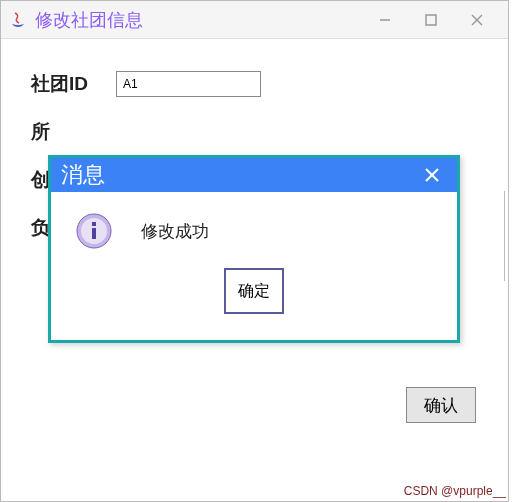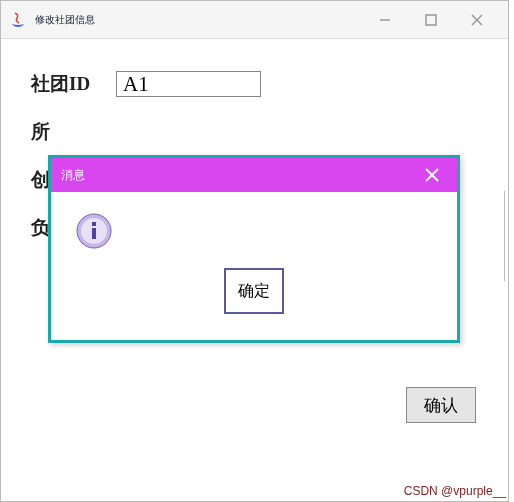--- a/index.html
+++ b/index.html
@@ -28,22 +28,22 @@
     }
     .app-icon {
       width: 18px;
       height: 18px;
       margin-right: 8px;
       display: flex;
       align-items: center;
       justify-content: center;
     }
     .title-text {
-      color: #0f172a;
-      font-size: 10px;
+      color: #8b5cf6;
+      font-size: 18px;
       flex: 1;
     }
     .win-controls {
       display: flex;
       gap: 0;
     }
     .win-btn {
       width: 46px;
       height: 32px;
       display: flex;
@@ -54,34 +54,33 @@
     }
     .content {
       padding: 30px 20px 20px 30px;
       position: relative;
     }
     .form-row {
       display: flex;
       align-items: center;
       margin-bottom: 18px;
       height: 30px;
-      font-family: Liberation Serif, serif;
     }
     .form-label {
       font-size: 19px;
       font-weight: bold;
       color: #222;
       width: 85px;
     }
     .form-input {
       width: 145px;
       height: 26px;
       border: 1px solid #888;
       padding: 2px 6px;
-      font-size: 21px;
+      font-size: 12px;
       font-family: inherit;
     }
     .confirm-btn {
       position: absolute;
       right: 32px;
       top: 348px;
       width: 70px;
       height: 36px;
       border: 1px solid #888;
       background: #e5e5e5;
@@ -94,26 +93,26 @@
       left: 47px;
       top: 154px;
       width: 412px;
       height: 188px;
       background: #fff;
       border: 3px solid #1ba8a8;
       box-shadow: 2px 2px 6px rgba(0,0,0,0.2);
     }
     .dialog-titlebar {
       height: 34px;
-      background: #d946ef;
+      background: #3b82f6;
       color: #fff;
       display: flex;
       align-items: center;
       padding: 0 10px;
-      font-size: 12px;
+      font-size: 22px;
     }
     .dialog-title-text { flex: 1; }
     .dialog-close {
       width: 30px;
       height: 30px;
       display: flex;
       align-items: center;
       justify-content: center;
       cursor: pointer;
       font-size: 20px;
@@ -223,20 +222,21 @@
     </div>
     <div class="dialog-body">
       <span class="info-icon">
         <svg viewBox="0 0 38 38" width="38" height="38">
           <circle cx="19" cy="19" r="17" fill="#c5b5e8" stroke="#7a5fb8" stroke-width="1"></circle>
           <circle cx="19" cy="19" r="13" fill="#e8e0f5"></circle>
           <rect x="17" y="10" width="4" height="4" fill="#5040a0"></rect>
           <rect x="17" y="16" width="4" height="11" fill="#5040a0"></rect>
         </svg>
       </span>
+      <span class="dialog-msg">修改成功</span>
     </div>
     <div class="dialog-footer">
       <button class="ok-btn">确定</button>
     </div>
   </div>
 
   <div class="right-edge"></div>
 </div>
 
 <div class="watermark">CSDN @vpurple__</div>

